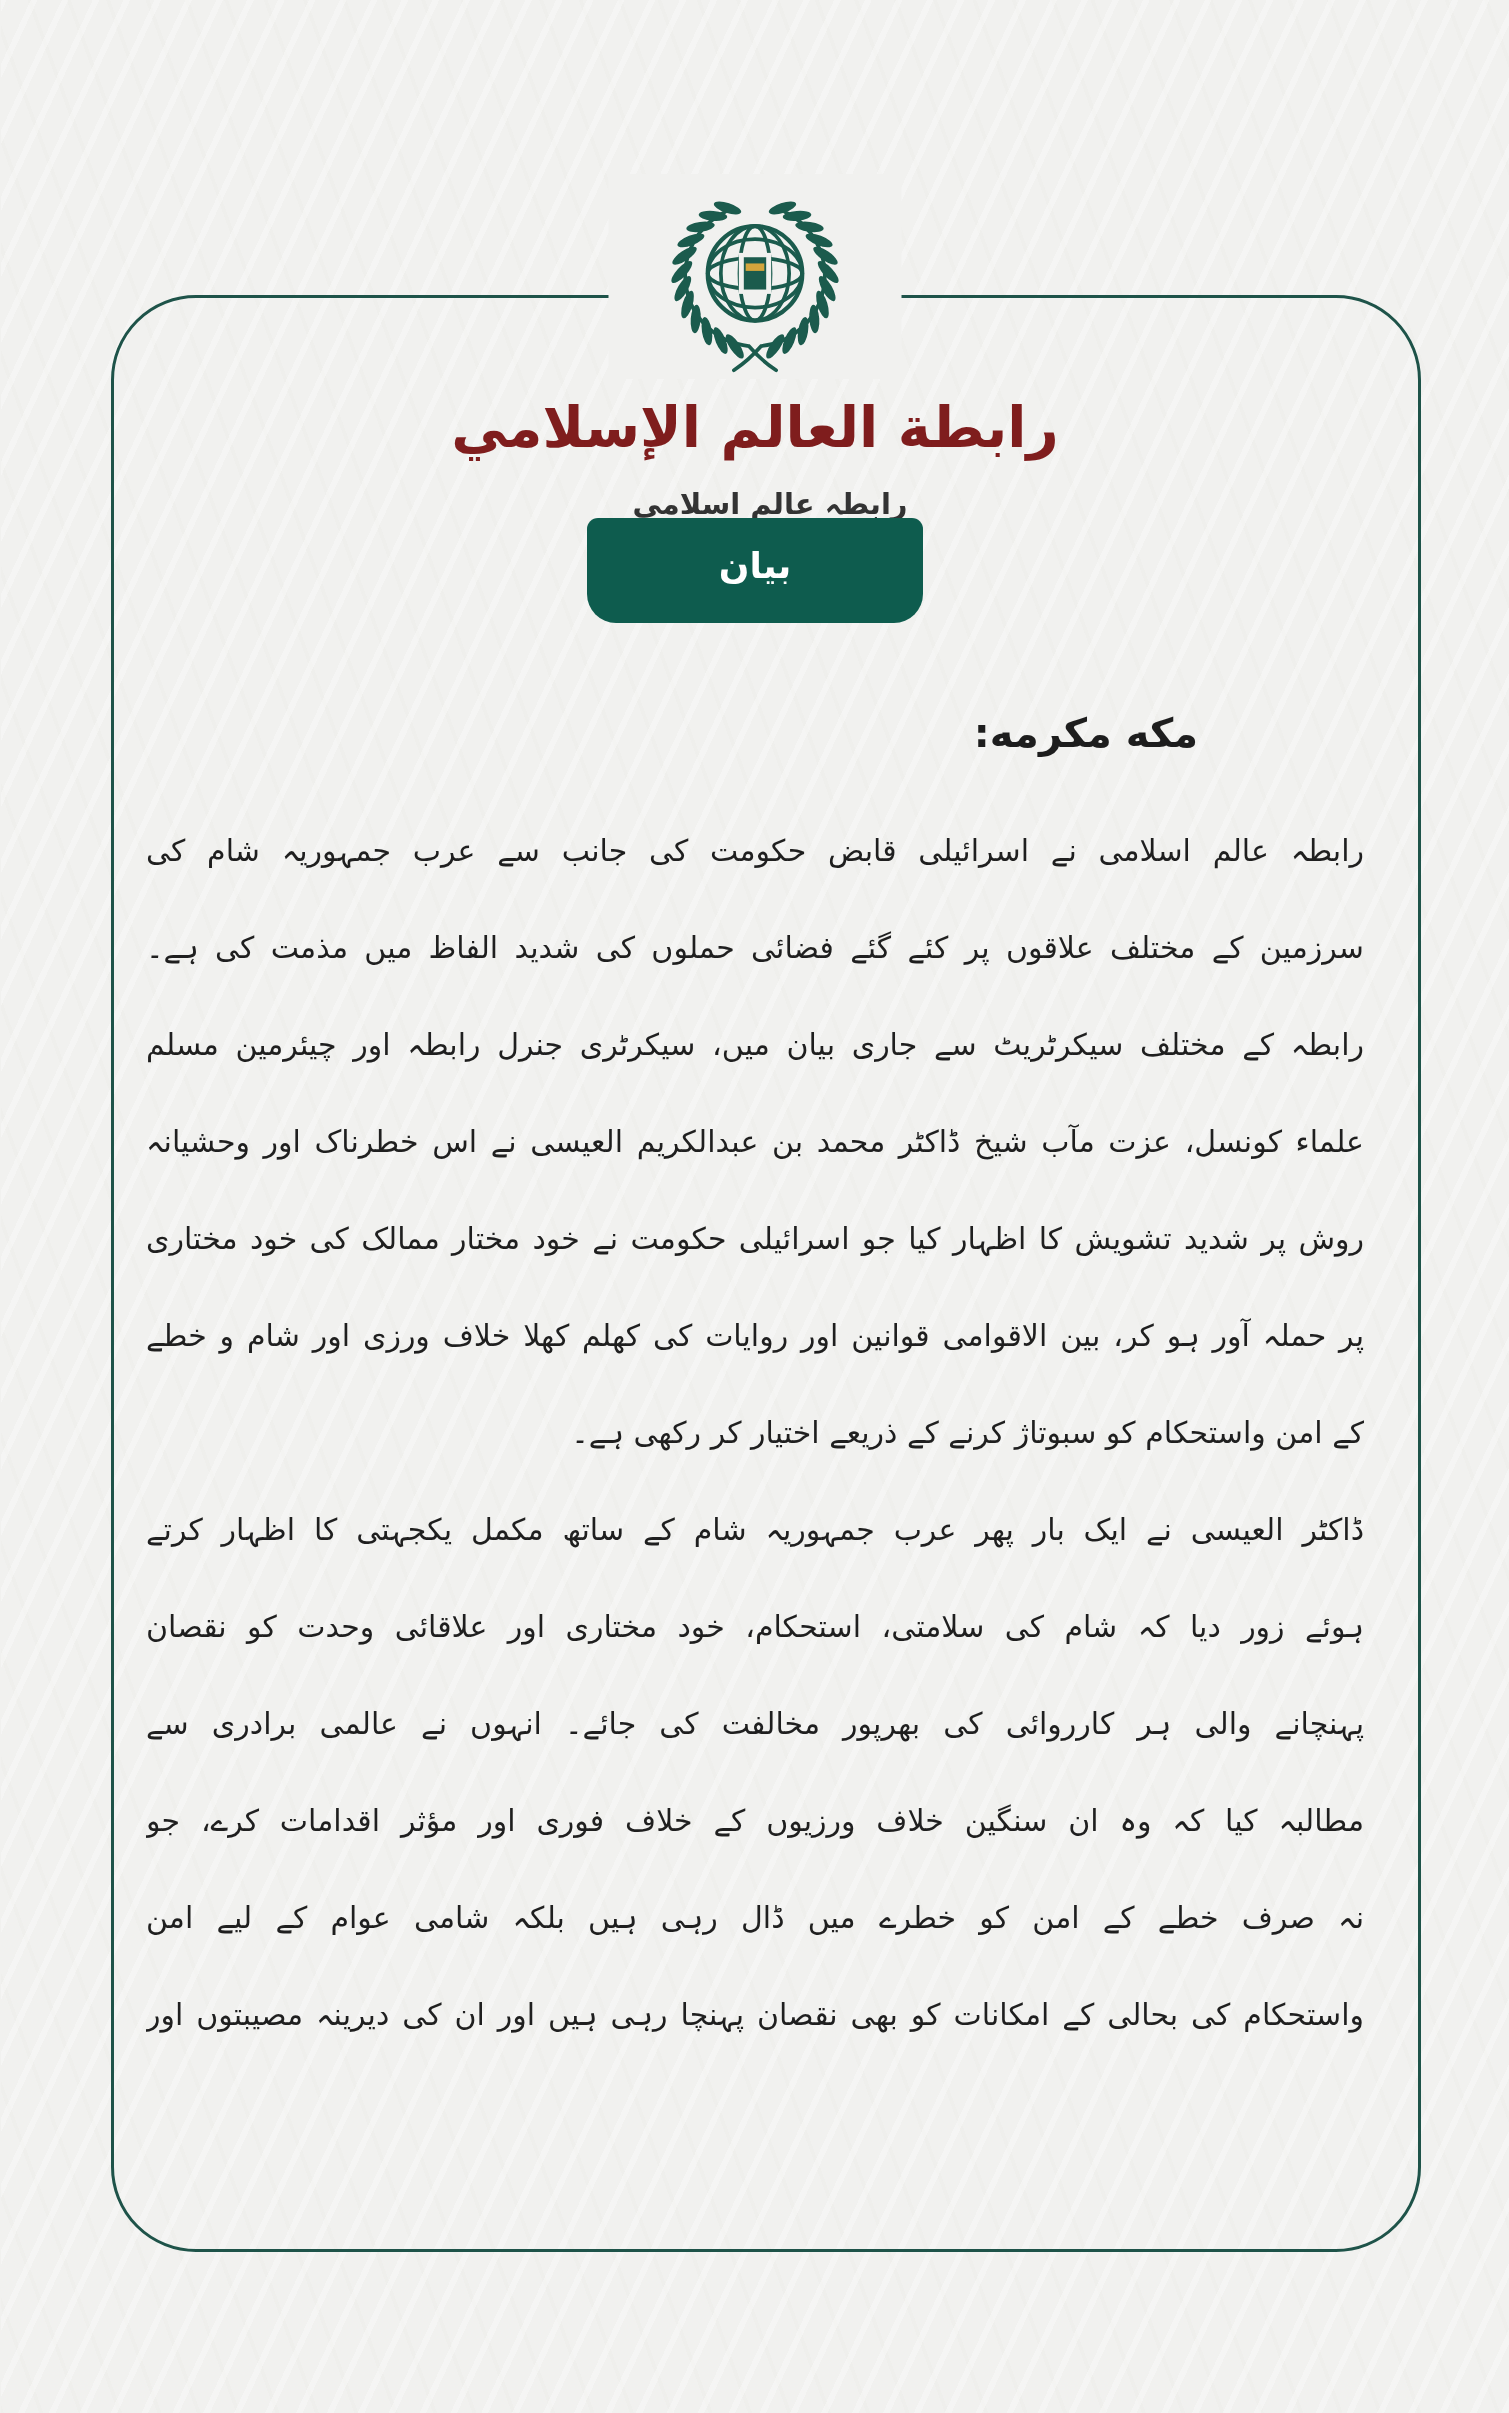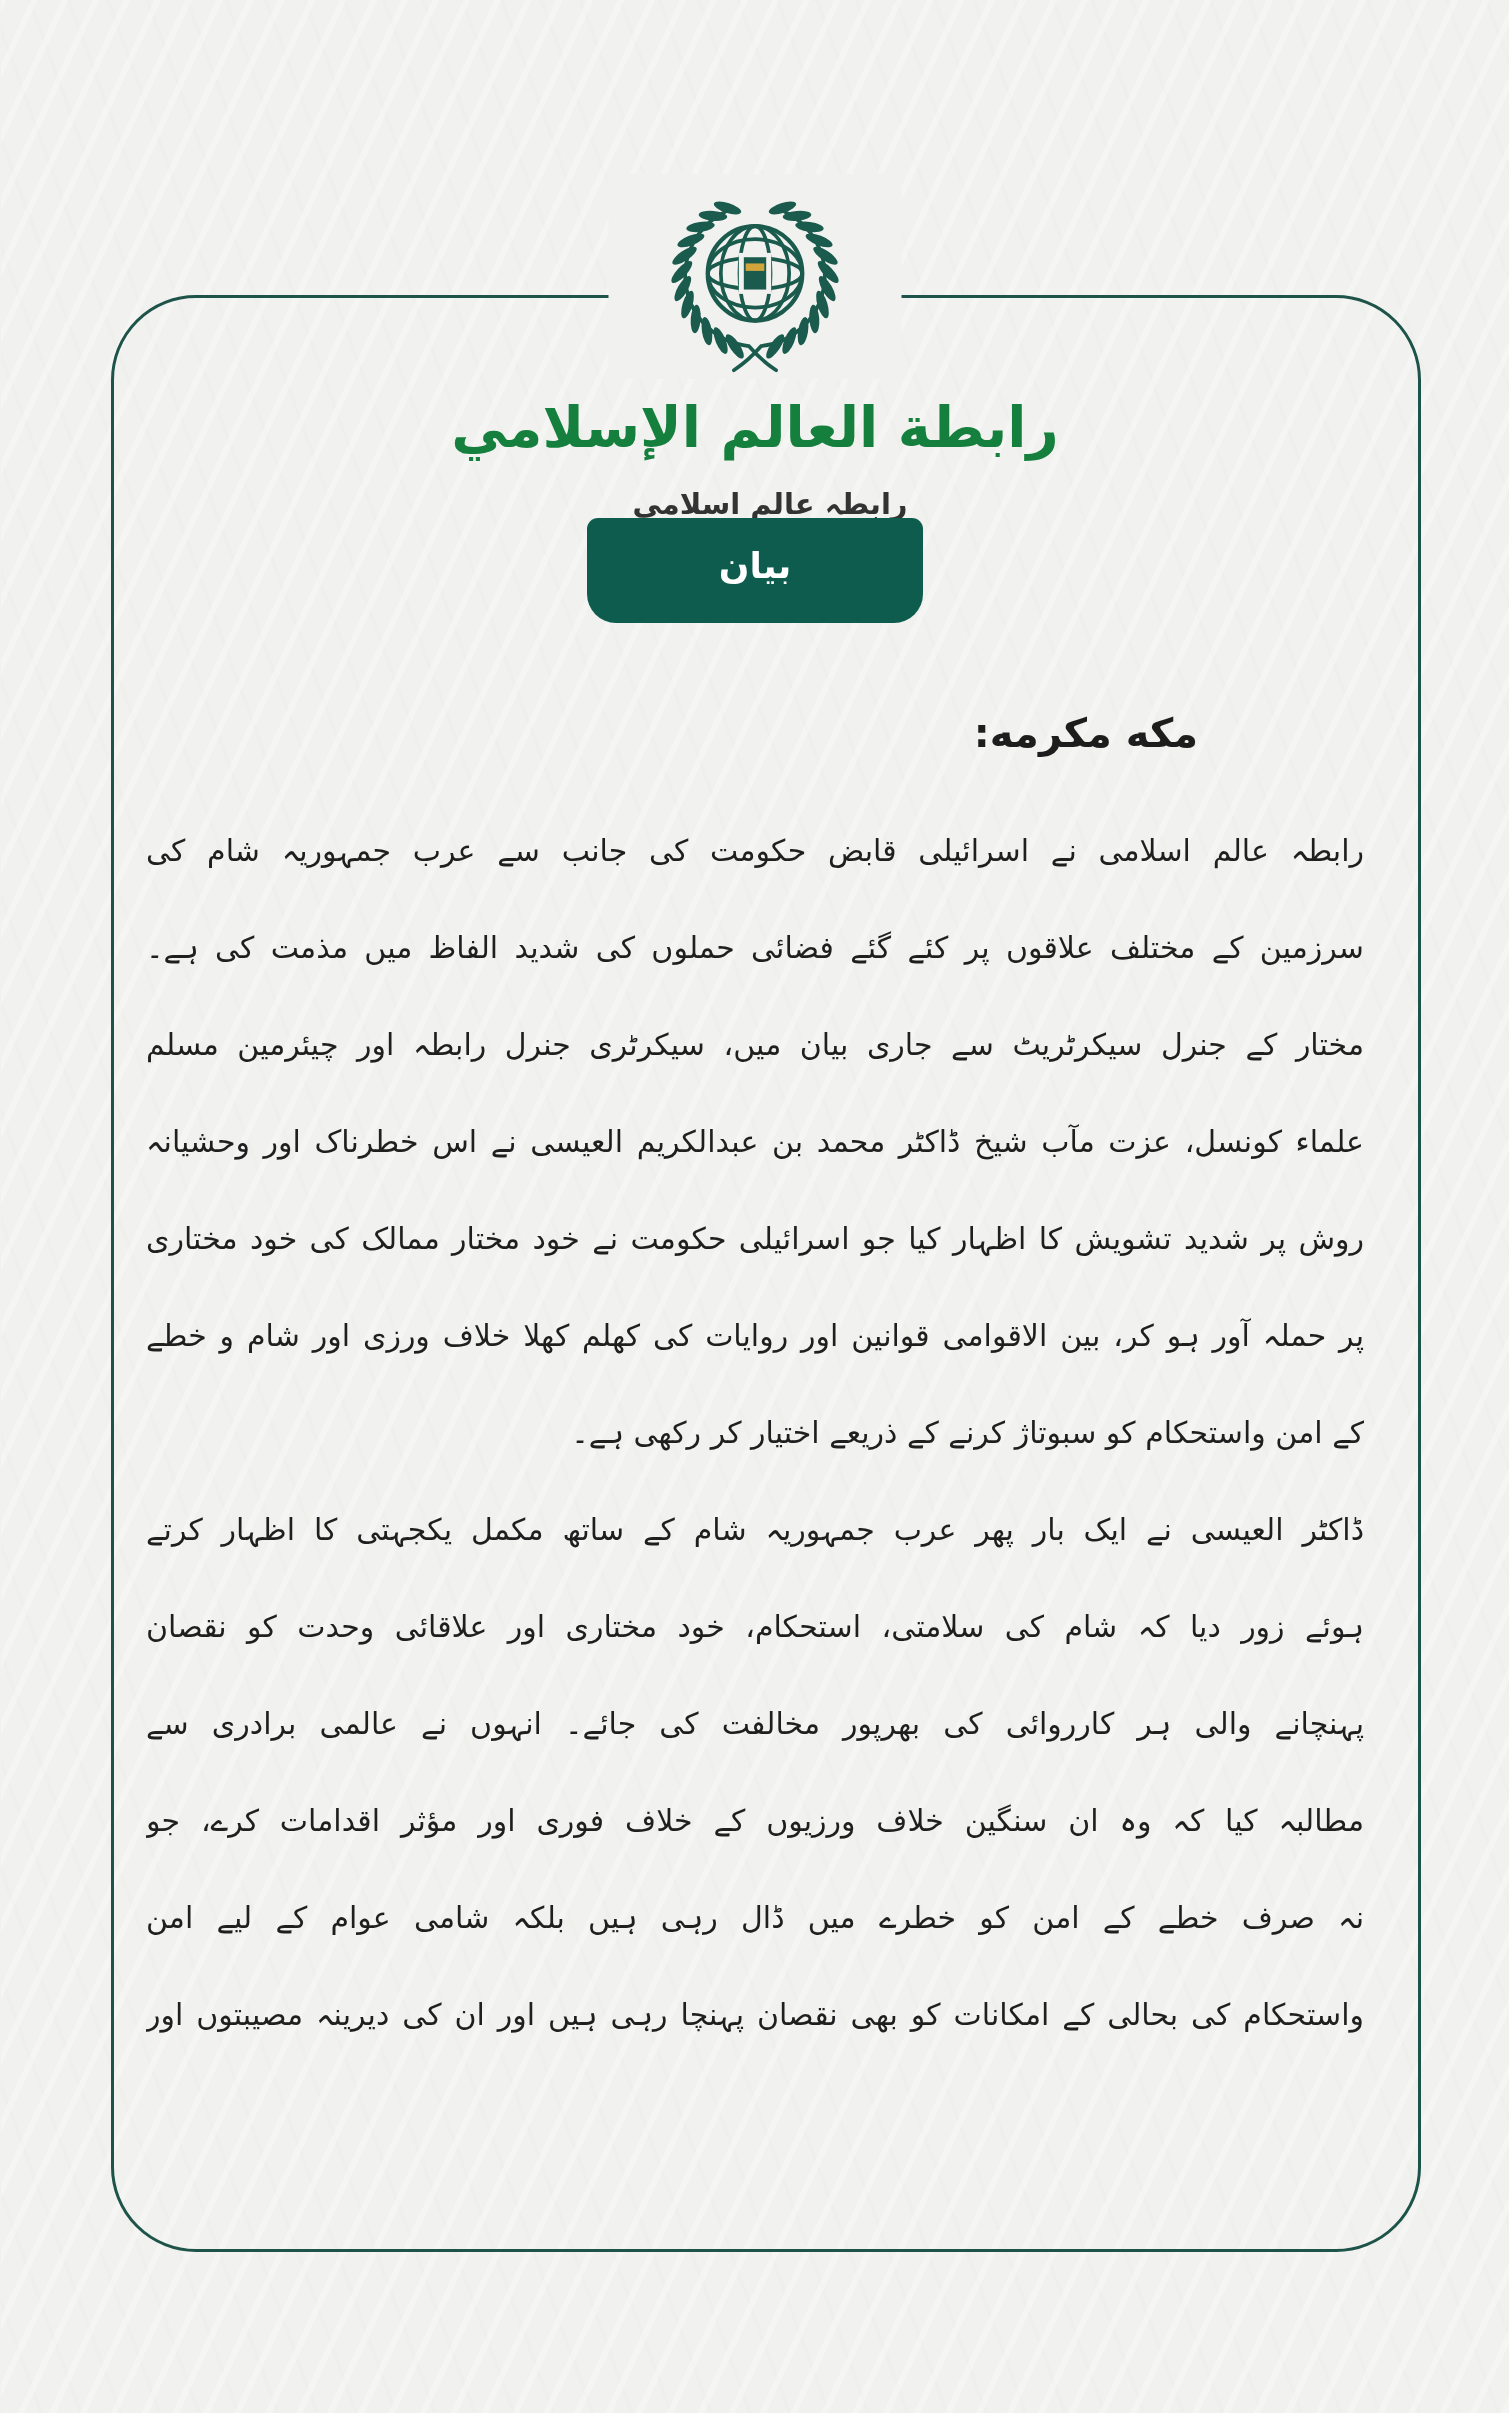--- a/index.html
+++ b/index.html
@@ -34,21 +34,21 @@
     transform:translateX(-50%);
     background:#f1f1ef;
     padding:0 43px;
     line-height:0;
   }
   .org-arabic{
     position:absolute;
     top:376px;left:0;width:100%;
     text-align:center;
     font-size:56px;font-weight:bold;
-    color:#15803d;
+    color:#7f1d1d;
     line-height:104px;
     letter-spacing:0;
   }
   .org-urdu{
     position:absolute;
     top:486px;left:15px;width:100%;
     text-align:center;
     font-size:29px;font-weight:bold;
     color:#333;
     line-height:37px;
@@ -177,21 +177,21 @@
 
   <div class="banner">
     <div class="banner-text">بیان</div>
   </div>
 
   <div class="dateline">مکه مکرمه:</div>
 
   <div class="bodytext">
     <div class="line">رابطہ عالم اسلامی نے اسرائیلی قابض حکومت کی جانب سے عرب جمہوریہ شام کی</div>
     <div class="line">سرزمین کے مختلف علاقوں پر کئے گئے فضائی حملوں کی شدید الفاظ میں مذمت کی ہے۔</div>
-    <div class="line">مختار کے جنرل سیکرٹریٹ سے جاری بیان میں، سیکرٹری جنرل رابطہ اور چیئرمین مسلم</div>
+    <div class="line">رابطہ کے مختلف سیکرٹریٹ سے جاری بیان میں، سیکرٹری جنرل رابطہ اور چیئرمین مسلم</div>
     <div class="line">علماء کونسل، عزت مآب شیخ ڈاکٹر محمد بن عبدالکریم العیسی نے اس خطرناک اور وحشیانہ</div>
     <div class="line">روش پر شدید تشویش کا اظہار کیا جو اسرائیلی حکومت نے خود مختار ممالک کی خود مختاری</div>
     <div class="line">پر حملہ آور ہو کر، بین الاقوامی قوانین اور روایات کی کھلم کھلا خلاف ورزی اور شام و خطے</div>
     <div class="line endline">کے امن واستحکام کو سبوتاژ کرنے کے ذریعے اختیار کر رکھی ہے۔</div>
     <div class="line">ڈاکٹر العیسی نے ایک بار پھر عرب جمہوریہ شام کے ساتھ مکمل یکجہتی کا اظہار کرتے</div>
     <div class="line">ہوئے زور دیا کہ شام کی سلامتی، استحکام، خود مختاری اور علاقائی وحدت کو نقصان</div>
     <div class="line">پہنچانے والی ہر کارروائی کی بھرپور مخالفت کی جائے۔ انہوں نے عالمی برادری سے</div>
     <div class="line">مطالبہ کیا کہ وہ ان سنگین خلاف ورزیوں کے خلاف فوری اور مؤثر اقدامات کرے، جو</div>
     <div class="line">نہ صرف خطے کے امن کو خطرے میں ڈال رہی ہیں بلکہ شامی عوام کے لیے امن</div>
     <div class="line">واستحکام کی بحالی کے امکانات کو بھی نقصان پہنچا رہی ہیں اور ان کی دیرینہ مصیبتوں اور</div>

